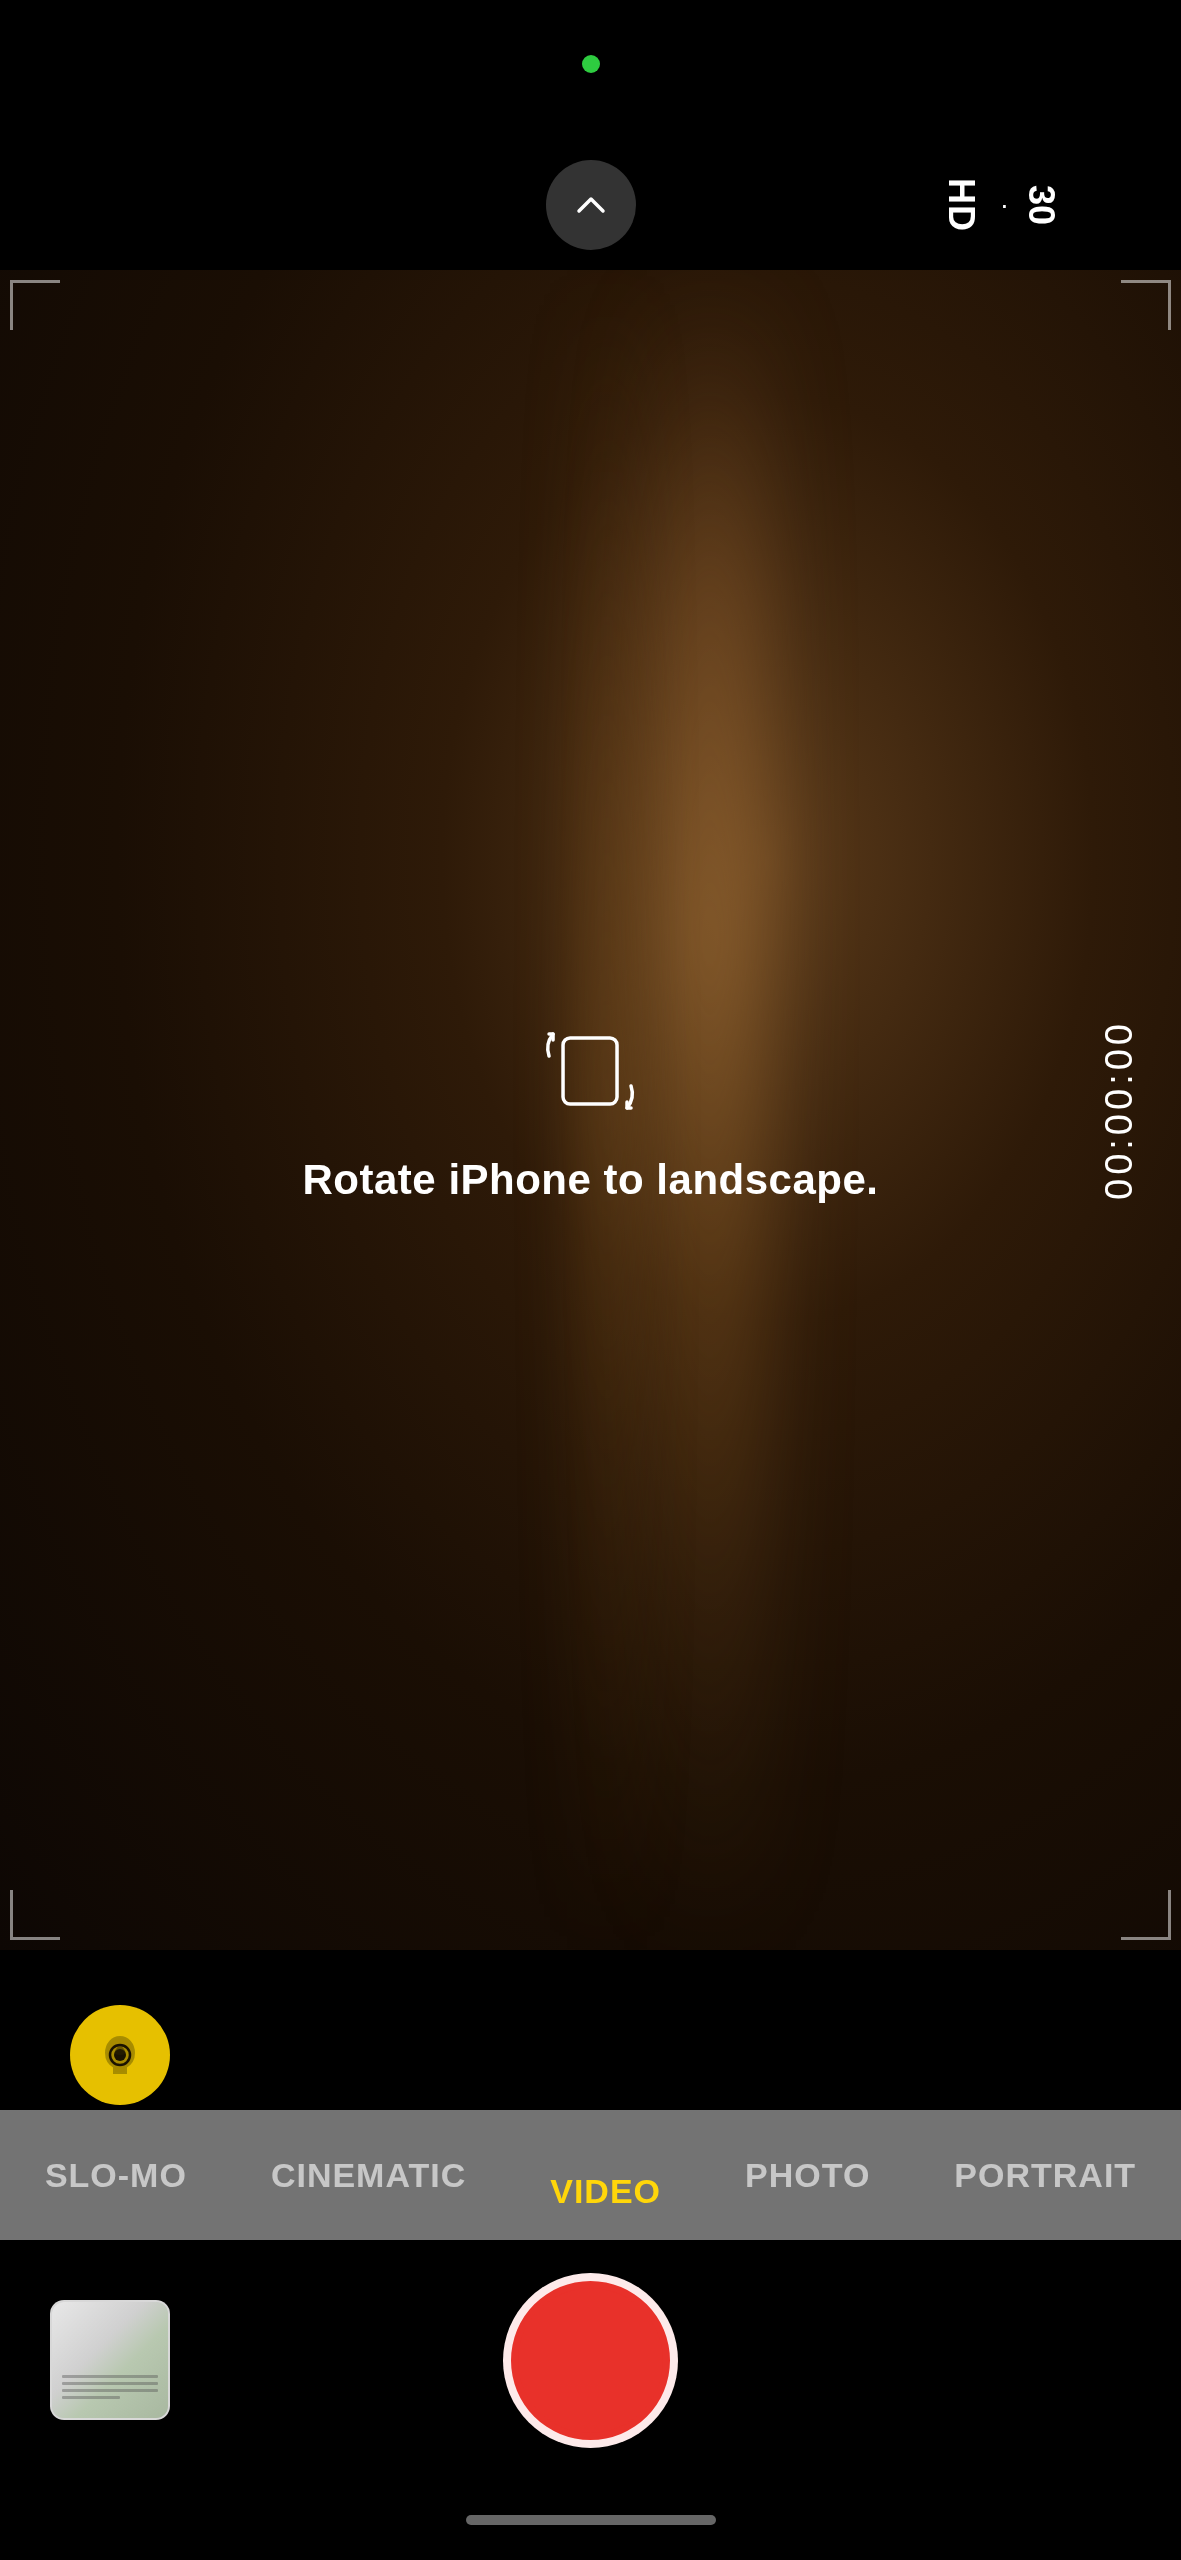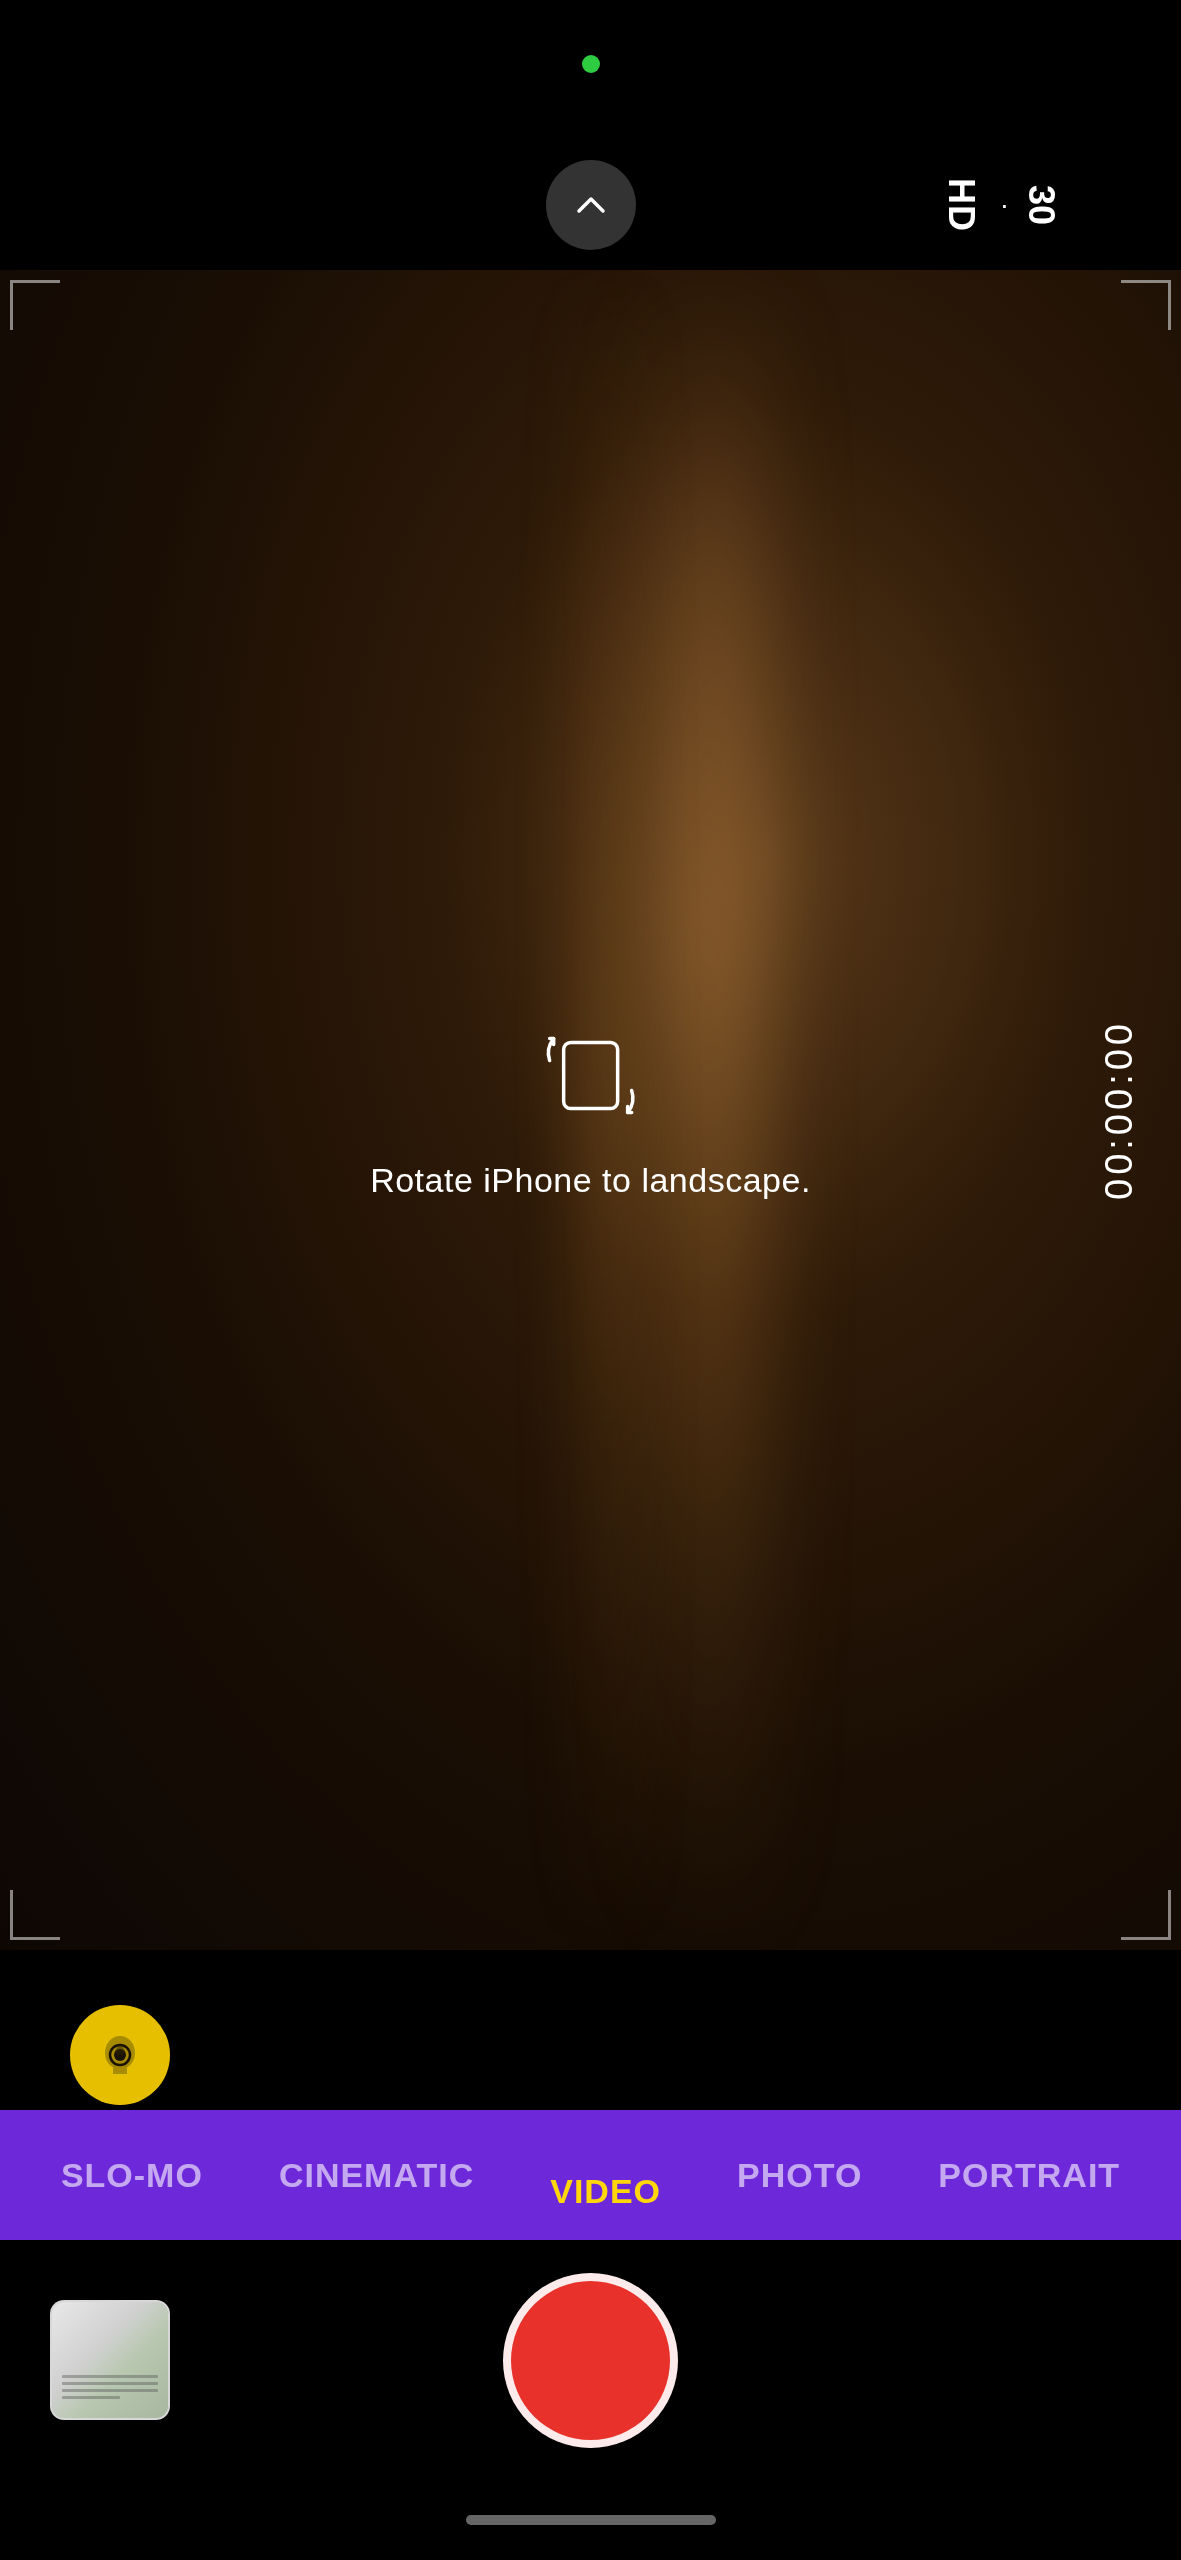--- a/index.html
+++ b/index.html
@@ -172,22 +172,22 @@
       gap: 30px;
     }
 
     .rotate-icon {
       width: 110px;
       height: 110px;
     }
 
     .rotate-text {
       color: #fff;
-      font-size: 34px;
-      font-weight: 400;
+      font-size: 42px;
+      font-weight: 700;
       letter-spacing: 0.5px;
       white-space: nowrap;
     }
 
     
     .timer-display {
       position: absolute;
       right: 40px;
       top: 50%;
       transform: translateY(-50%);
@@ -229,25 +229,25 @@
       display: flex;
       align-items: center;
       justify-content: center;
       cursor: pointer;
     }
 
     
     .mode-selector {
       width: 100%;
       height: 130px;
-      background: #6d28d9;
-      display: flex;
-      align-items: center;
-      justify-content: center;
-      gap: 0;
+      background: #737373;
+      display: flex;
+      align-items: center;
+      justify-content: center;
+      gap: 8px;
       overflow: hidden;
       margin-top: 10px;
     }
 
     .mode-item {
       color: rgba(255,255,255,0.6);
       font-size: 34px;
       font-weight: 600;
       letter-spacing: 1px;
       padding: 0 38px;

